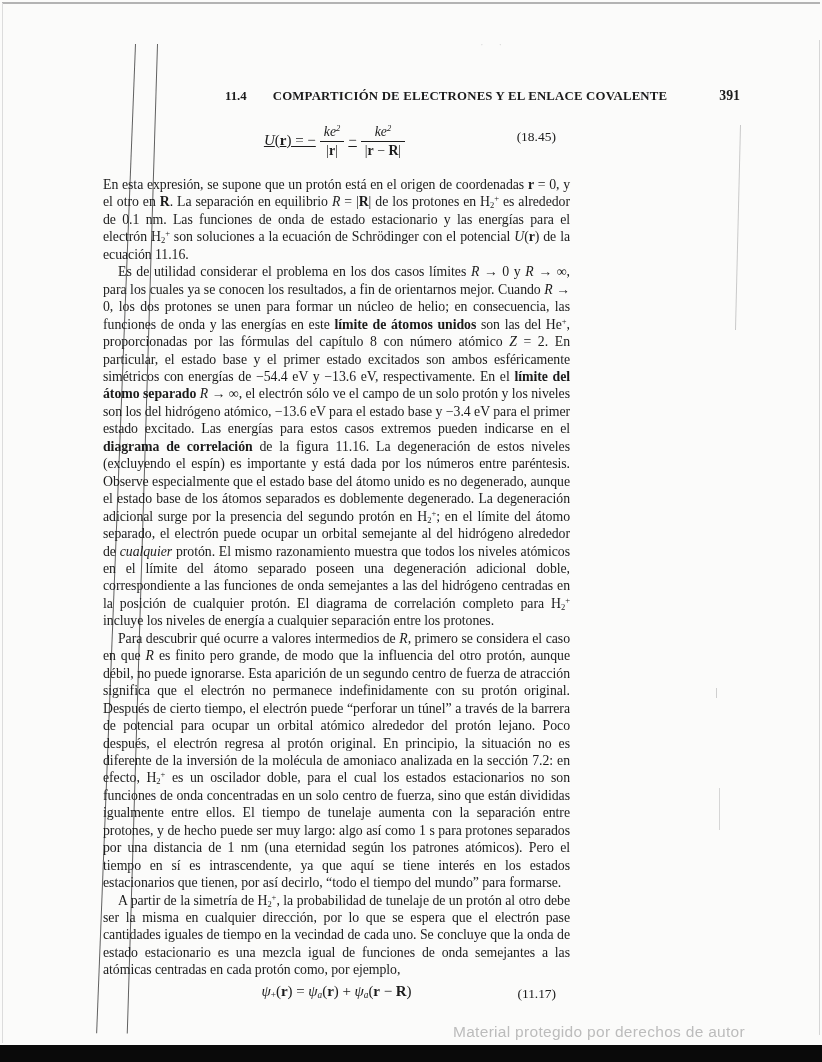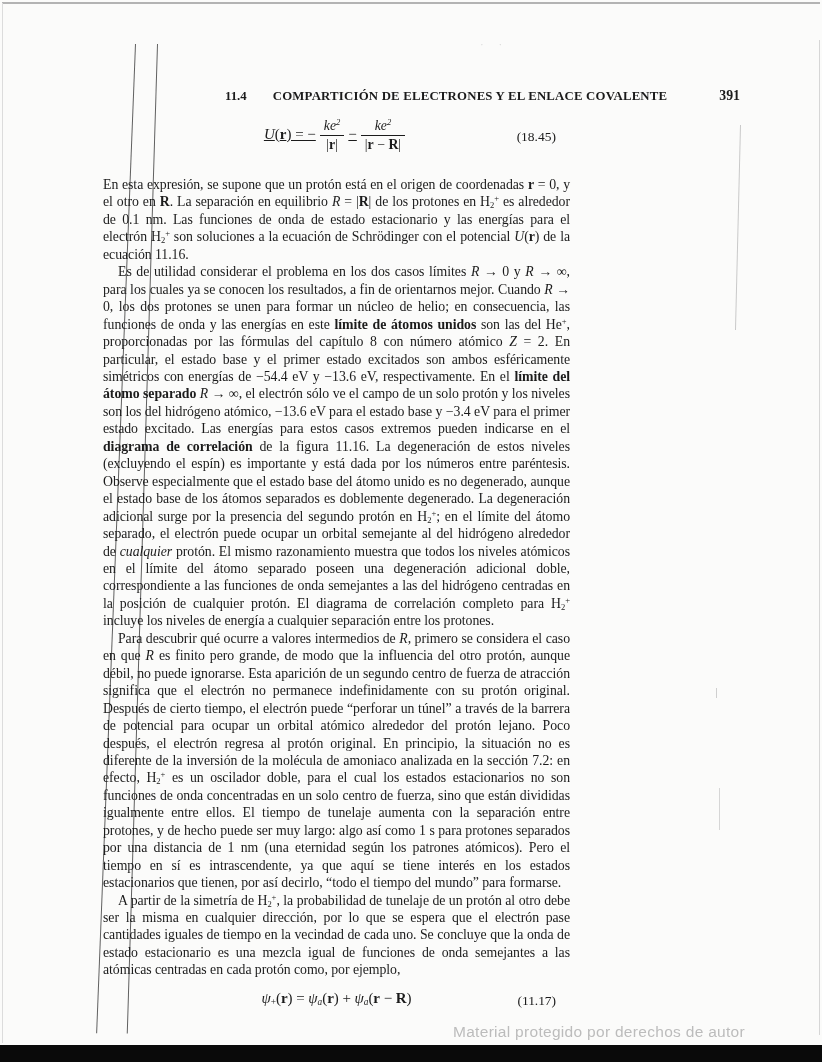--- a/index.html
+++ b/index.html
@@ -24,32 +24,32 @@
   
   .runhead{position:absolute;top:86px;left:0;width:740px;text-align:right;white-space:nowrap;}
   .runhead .sec{font-weight:700;font-size:12.8px;margin-right:26px;margin-left:36px;}
   .runhead .ttl{font-weight:700;font-size:12.8px;letter-spacing:0.2px;margin-right:52px;}
   .runhead .pg{font-weight:700;font-size:13.8px;}
   
   .eqrow{position:relative;width:467px;}
   .eqrow-1{position:absolute;left:103px;top:112px;height:50px;text-decoration:underline;}
   .eqmath{display:block;text-align:center;font-size:15px;padding-top:6px;}
   .eqnum{position:absolute;right:14px;top:50%;transform:translateY(-50%);font-size:13.5px;}
-  .frac{display:inline-block;text-align:center;vertical-align:middle;margin:0 4px;font-size:13.8px;line-height:1.15;}
+  .frac{display:inline-block;text-align:center;vertical-align:middle;margin:6px 4px;font-size:13.8px;line-height:1.15;}
   .frac .num{display:block;border-bottom:1.2px solid #1b1b1b;padding:0 4px 1px;}
   .frac .den{display:block;padding:1px 4px 0;}
   
   .bodycol{
     position:absolute;left:103px;top:176px;width:467px;
     font-size:13.8px;line-height:17.45px;text-align:justify;
     letter-spacing:-0.05px;
   }
   .bodycol p{margin:0;}
   .bodycol p.ind{text-indent:15px;}
-  .eqrow-2{margin-top:7px;height:30px;}
+  .eqrow-2{height:30px;}
   .eqrow-2 .eqmath{font-size:15px;padding-top:4px;}
   
   .margin-note{
     position:absolute;left:462px;top:-6px;width:196px;
     font-weight:700;font-size:12.3px;line-height:15.5px;
     text-align:left;text-indent:0;color:#222;
   }
   
   .watermark{
     position:absolute;top:1023px;left:0;width:745px;text-align:right;

